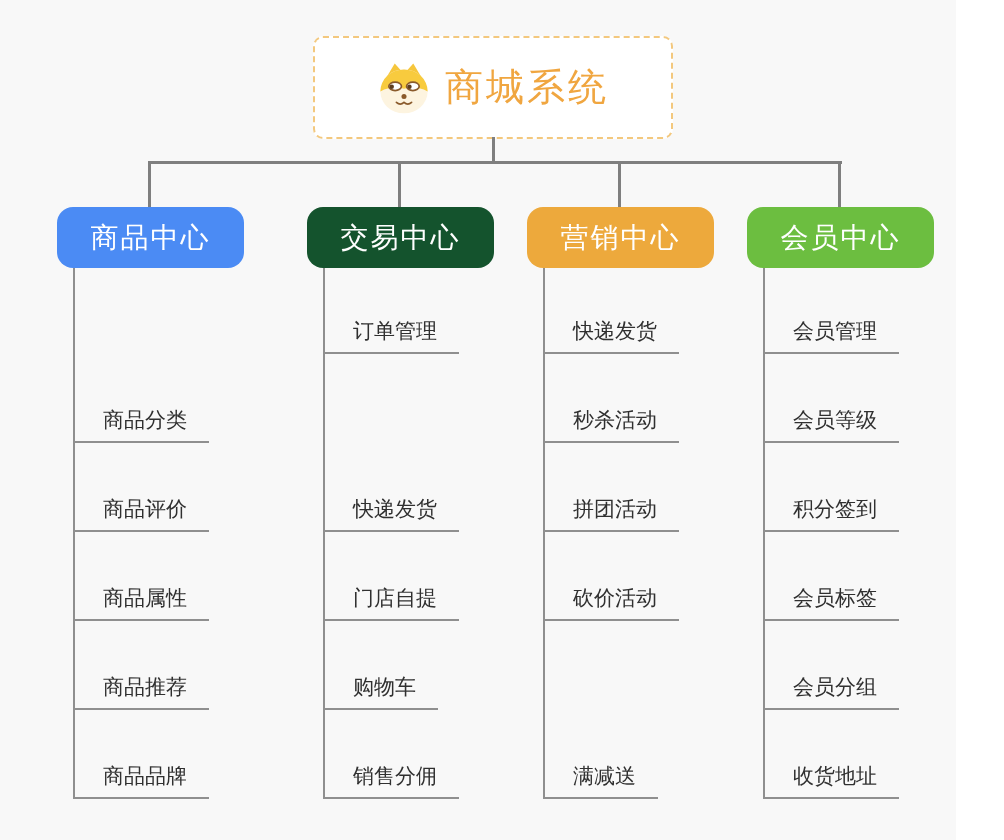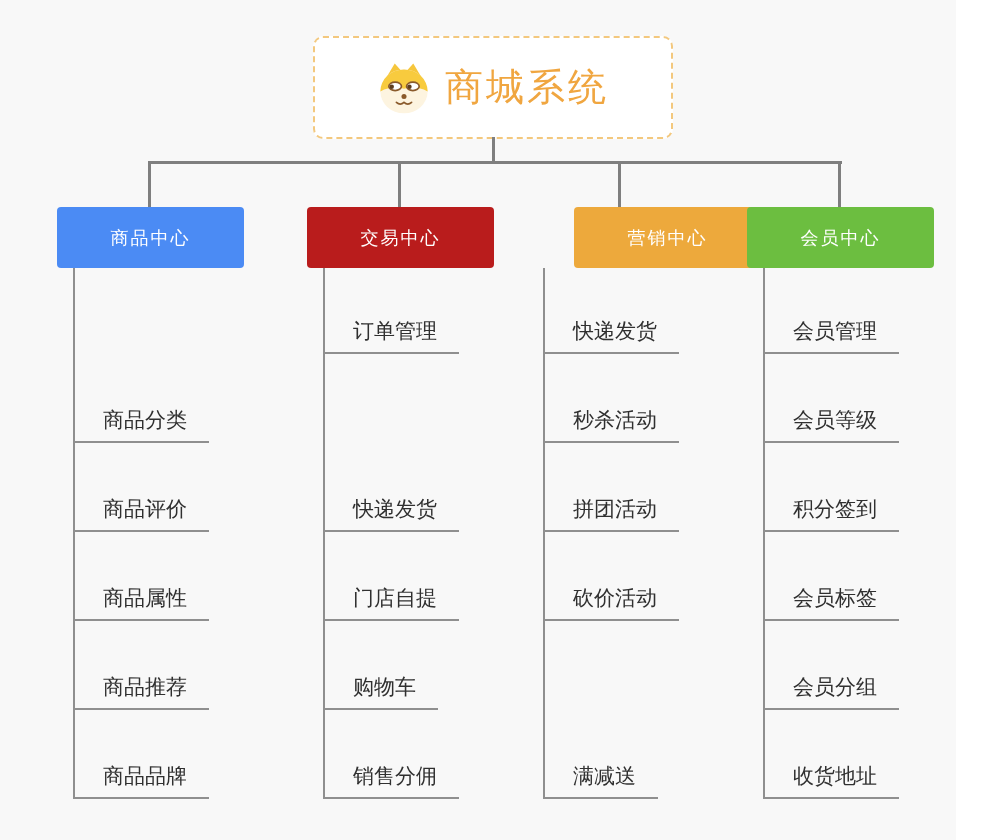--- a/index.html
+++ b/index.html
@@ -17,21 +17,21 @@
   .root-icon{width:54px;height:54px;flex:0 0 auto;}
   
   .line{position:absolute;background:#7f7f7f;}
   .root-stem{left:492px;top:137px;width:3px;height:26px;}
   .bus{left:148px;top:161px;width:694px;height:3px;}
   .drop{top:161px;width:3px;height:47px;}
   .drop.d0{left:148px}.drop.d1{left:398px}.drop.d2{left:618px}.drop.d3{left:838px}
   
   .branch-col{position:absolute;top:207px;width:250px;}
   .branch-box{
-    width:187px;height:61px;border-radius:4px;color:#ffffff;font-size:18px;
+    width:187px;height:61px;border-radius:16px;color:#ffffff;font-size:28px;
     display:flex;align-items:center;justify-content:center;letter-spacing:2px;
   }
   .trunk{position:absolute;left:16px;top:61px;width:2px;height:531px;background:#8f8f8f;}
   .item{
     position:absolute;left:16px;white-space:nowrap;font-size:21px;color:#303030;
     padding:0 22px 7px 30px;border-bottom:2px solid #8f8f8f;line-height:1.35;
   }
   .item.i0{top:110px}.item.i1{top:199px}.item.i2{top:288px}
   .item.i3{top:377px}.item.i4{top:466px}.item.i5{top:555px}
   .col-0{left:57px}.col-1{left:307px}.col-2{left:527px}.col-3{left:747px}
@@ -68,31 +68,31 @@
     <div class="branch-box" style="background: rgb(75, 139, 244);">商品中心</div>
     <div class="trunk"></div>
     <div class="item i1">商品分类</div>
     <div class="item i2">商品评价</div>
     <div class="item i3">商品属性</div>
     <div class="item i4">商品推荐</div>
     <div class="item i5">商品品牌</div>
   </div>
 
   <div class="branch-col col-1">
-    <div class="branch-box" style="background: #b91c1c;">交易中心</div>
+    <div class="branch-box" style="background: #14532d;">交易中心</div>
     <div class="trunk"></div>
     <div class="item i0">订单管理</div>
     <div class="item i2">快递发货</div>
     <div class="item i3">门店自提</div>
     <div class="item i4">购物车</div>
     <div class="item i5">销售分佣</div>
   </div>
 
   <div class="branch-col col-2">
-    <div class="branch-box" style="background: rgb(237, 169, 60); margin-left: 47px;">营销中心</div>
+    <div class="branch-box" style="background: rgb(237, 169, 60);">营销中心</div>
     <div class="trunk"></div>
     <div class="item i0">快递发货</div>
     <div class="item i1">秒杀活动</div>
     <div class="item i2">拼团活动</div>
     <div class="item i3">砍价活动</div>
     <div class="item i5">满减送</div>
   </div>
 
   <div class="branch-col col-3">
     <div class="branch-box" style="background: rgb(108, 190, 64);">会员中心</div>

